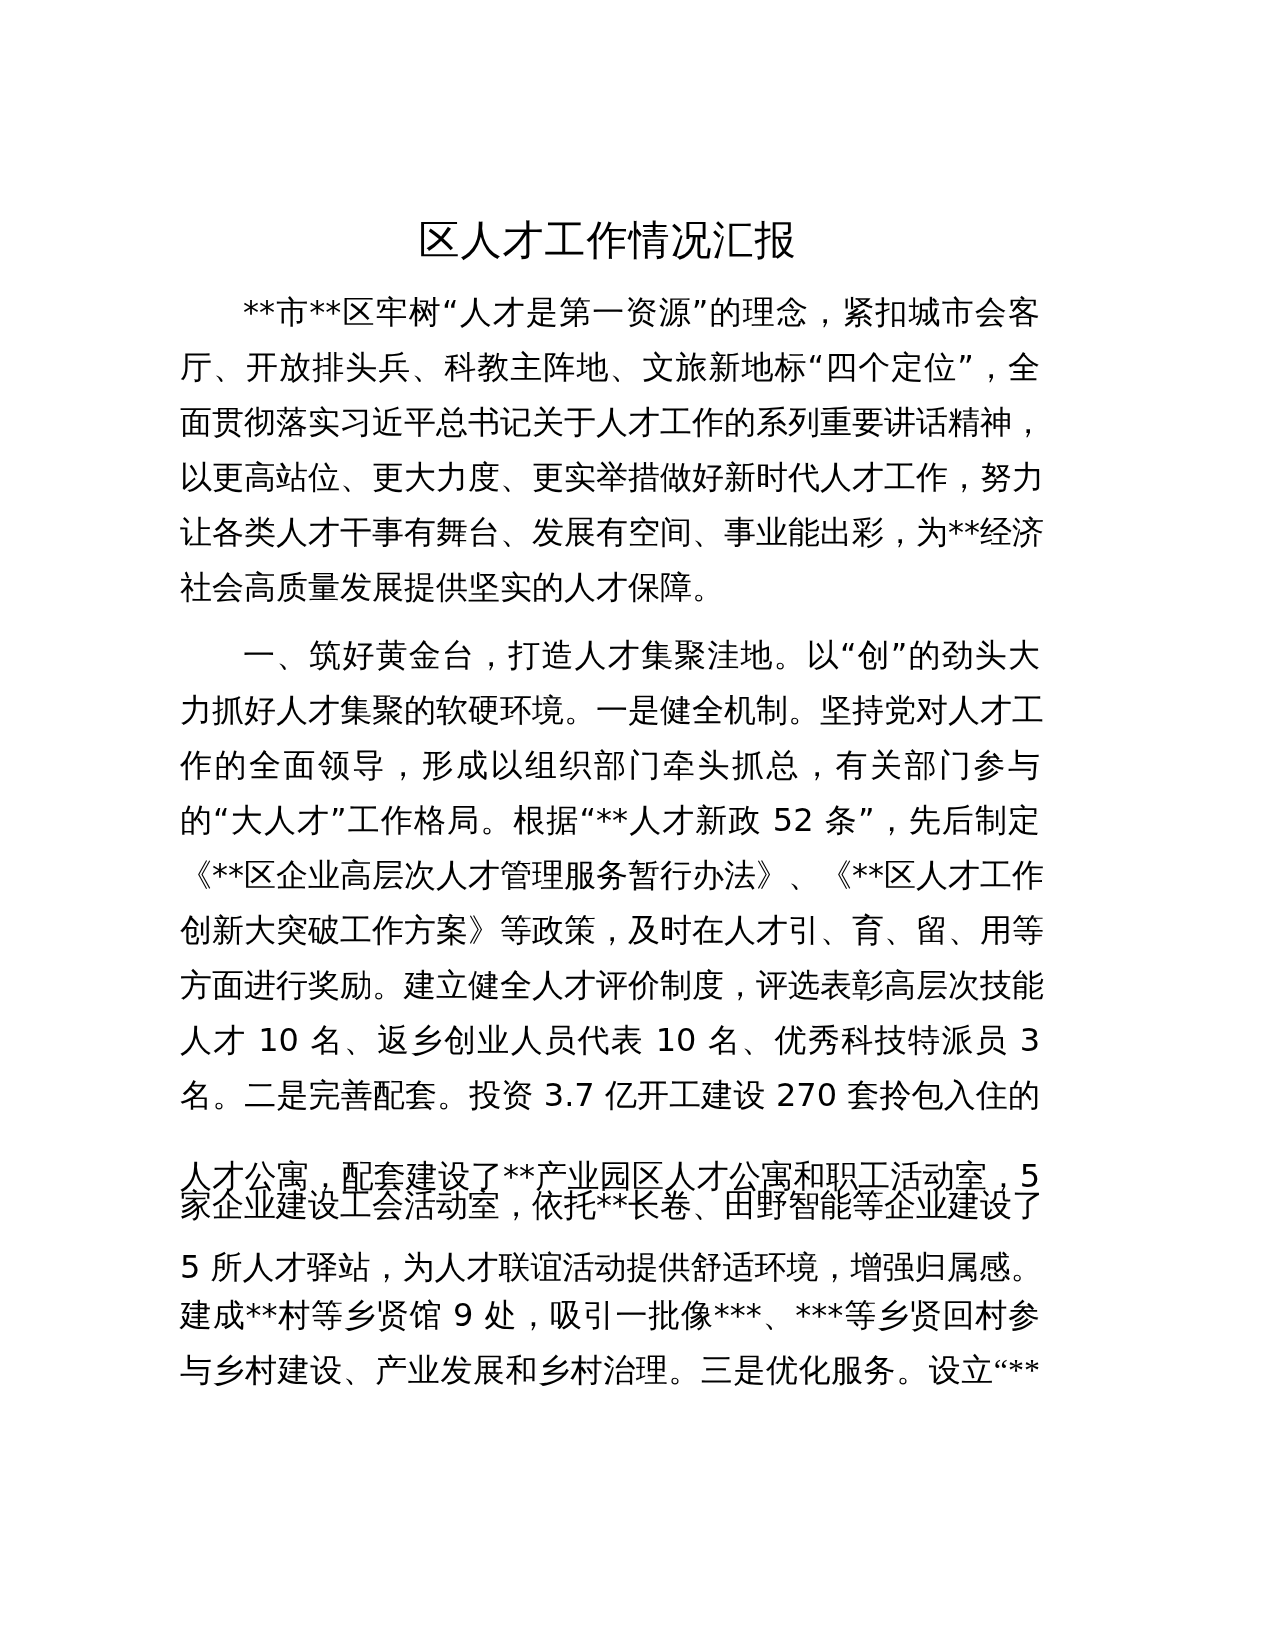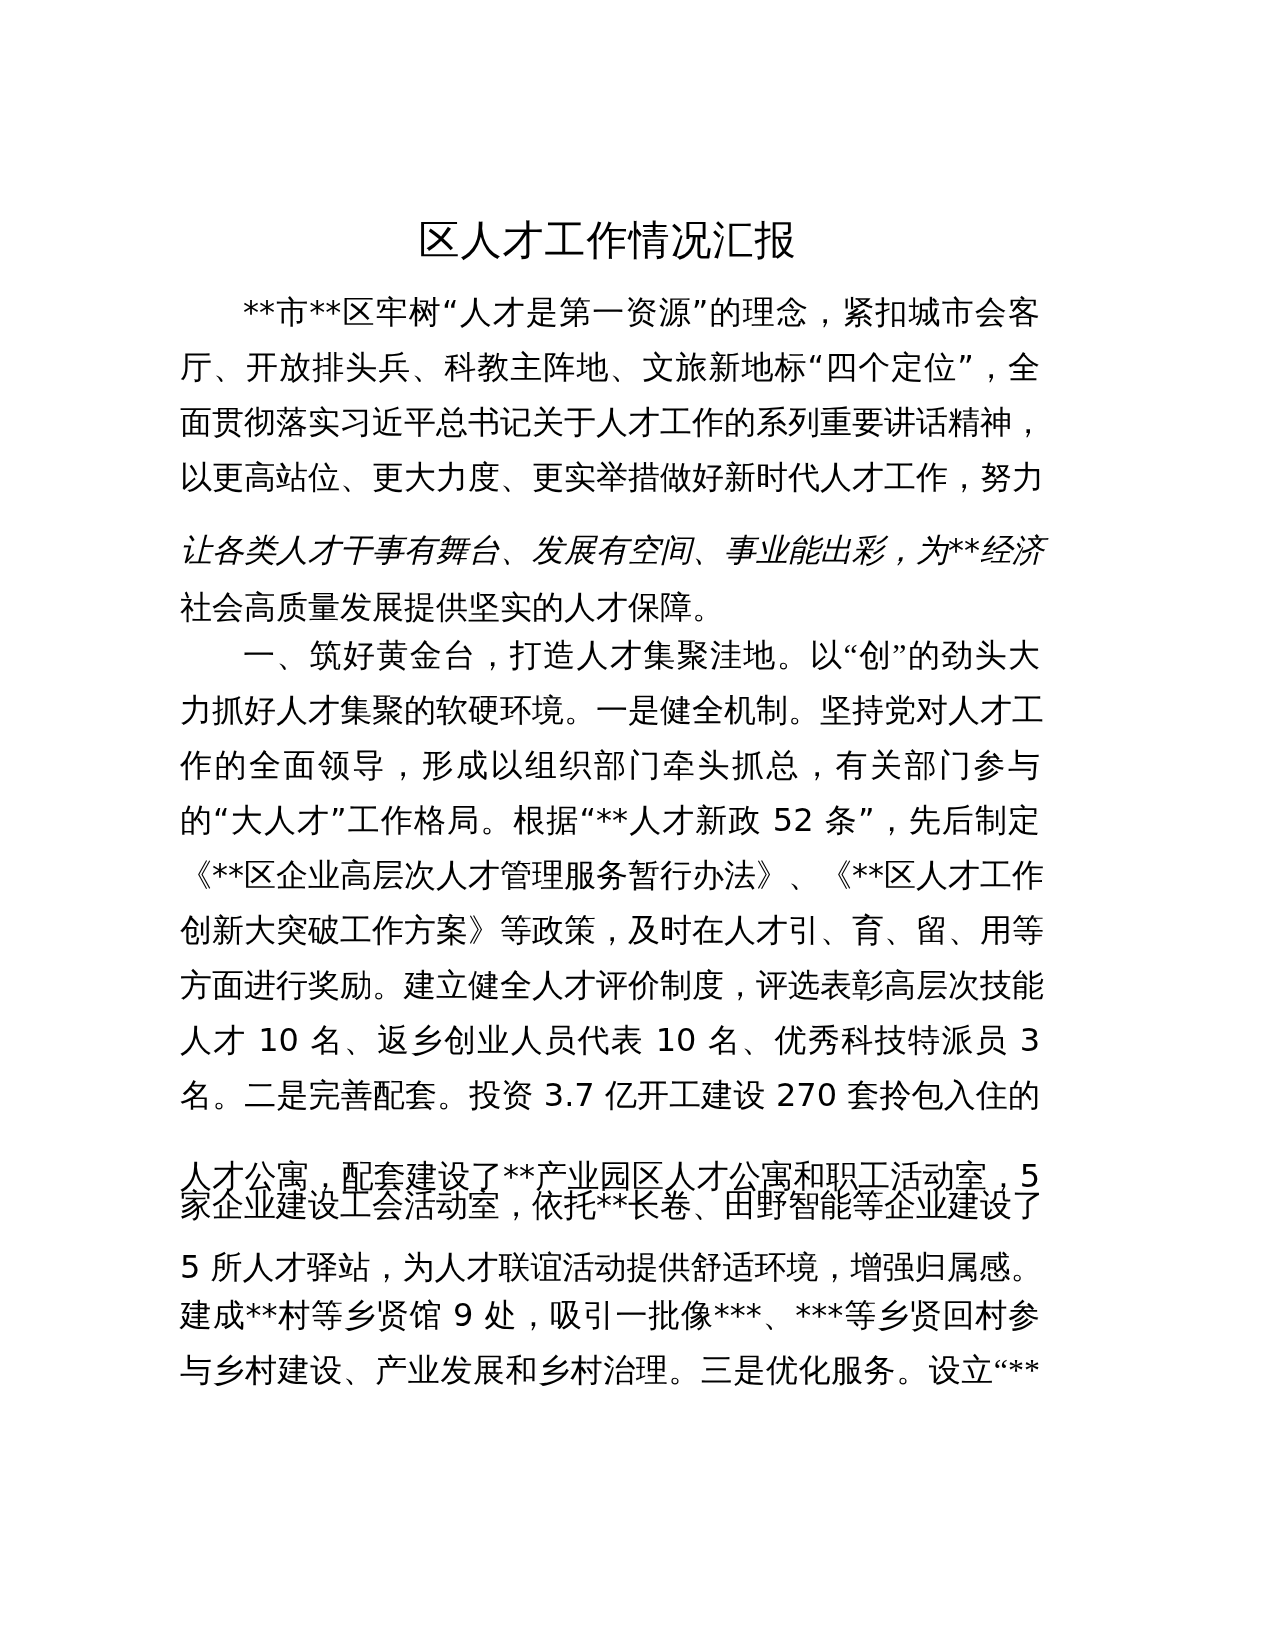--- a/index.html
+++ b/index.html
@@ -41,45 +41,44 @@
       width: 860px;
       font-size: 32px;
       line-height: 44px;
       white-space: nowrap;
       text-align: justify;
       text-align-last: justify;
       margin: 0;
     }
     .line.last {
       text-align-last: left;
-      margin-top: 20px;
     }
     .line.indent {
       left: 243px;
       width: 797px;
     }
   </style>
 </head>
 <body>
 
 <div class="page">
 
   <h1 class="title">区人才工作情况汇报</h1>
 
   <div>
     <p class="line indent" style="top:290px;">**市**区牢树“人才是第一资源”的理念，紧扣城市会客</p>
     <p class="line" style="top:345px;">厅、开放排头兵、科教主阵地、文旅新地标“四个定位”，全</p>
     <p class="line" style="top:400px;">面贯彻落实习近平总书记关于人才工作的系列重要讲话精神，</p>
     <p class="line" style="top:455px;">以更高站位、更大力度、更实举措做好新时代人才工作，努力</p>
-    <p class="line" style="top:528px;font-style:italic;">让各类人才干事有舞台、发展有空间、事业能出彩，为**经济</p>
+    <p class="line" style="top:510px;">让各类人才干事有舞台、发展有空间、事业能出彩，为**经济</p>
     <p class="line last" style="top:565px;">社会高质量发展提供坚实的人才保障。</p>
   </div>
 
   <div>
-    <p class="line indent" style="top:633px;font-family:Liberation Serif, serif;">一、筑好黄金台，打造人才集聚洼地。以“创”的劲头大</p>
+    <p class="line indent" style="top:633px;">一、筑好黄金台，打造人才集聚洼地。以“创”的劲头大</p>
     <p class="line" style="top:688px;">力抓好人才集聚的软硬环境。一是健全机制。坚持党对人才工</p>
     <p class="line" style="top:743px;">作的全面领导，形成以组织部门牵头抓总，有关部门参与</p>
     <p class="line" style="top:798px;">的“大人才”工作格局。根据“**人才新政 52 条”，先后制定</p>
     <p class="line" style="top:853px;">《**区企业高层次人才管理服务暂行办法》、《**区人才工作</p>
     <p class="line" style="top:908px;">创新大突破工作方案》等政策，及时在人才引、育、留、用等</p>
     <p class="line" style="top:963px;">方面进行奖励。建立健全人才评价制度，评选表彰高层次技能</p>
     <p class="line" style="top:1018px;">人才 10 名、返乡创业人员代表 10 名、优秀科技特派员 3</p>
     <p class="line" style="top:1073px;">名。二是完善配套。投资 3.7 亿开工建设 270 套拎包入住的</p>
     <p class="line" style="top:1154px;">人才公寓，配套建设了**产业园区人才公寓和职工活动室，5</p>
     <p class="line" style="top:1183px;">家企业建设工会活动室，依托**长卷、田野智能等企业建设了</p>

